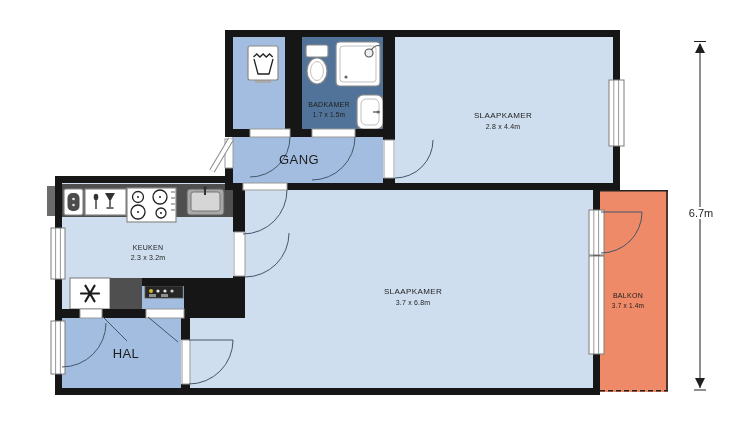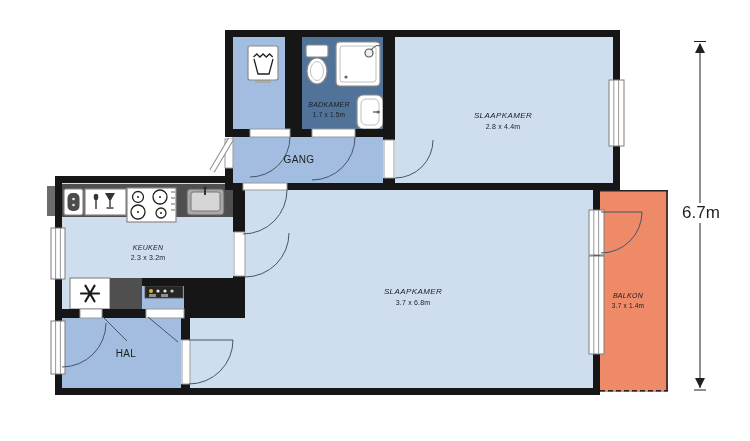--- a/index.html
+++ b/index.html
@@ -16,26 +16,26 @@
   .win{fill:#ffffff;stroke:var(--window_frame);stroke-width:1;}
   .winline{stroke:var(--window_frame);stroke-width:0.8;}
   .door{fill:none;stroke:var(--door_line);stroke-width:1;}
   .fix{fill:#ffffff;stroke:var(--fixture_stroke);stroke-width:1.2;}
   .fixinner{fill:none;stroke:#c0c0c0;stroke-width:1;}
   .glyph{stroke:#222222;stroke-width:1.3;fill:none;}
   .dim{stroke:var(--dim_line);stroke-width:1;}
   .dimfill{fill:var(--dim_line);}
   .lbl{position:absolute;transform:translate(-50%,-50%);text-align:center;
        white-space:nowrap;color:var(--label);line-height:1.45;}
-  .name{font-size:8px;letter-spacing:.4px;font-style:italic;}
+  .name{font-size:8px;letter-spacing:.4px;}
   .name.sm{font-size:7px;letter-spacing:.3px;}
   .dims{font-size:7px;letter-spacing:.2px;}
   .dims.sm{font-size:6.5px;}
-  .single{font-size:10px;letter-spacing:.4px;text-align:center;}
-  .dim-label{position:absolute;transform:translate(-50%,-50%);font-size:17px;
+  .single{font-size:13px;letter-spacing:.4px;text-align:center;}
+  .dim-label{position:absolute;transform:translate(-50%,-50%);font-size:11px;
        color:#1f1f1f;background:#fff;padding:0 3px;}
 </style>
 </head>
 <body>
 
 <div class="plan">
 <svg width="750" height="441" viewBox="0 0 750 441">
 
   <g>
     <rect class="room-light" x="395" y="37" width="218" height="146"></rect>

